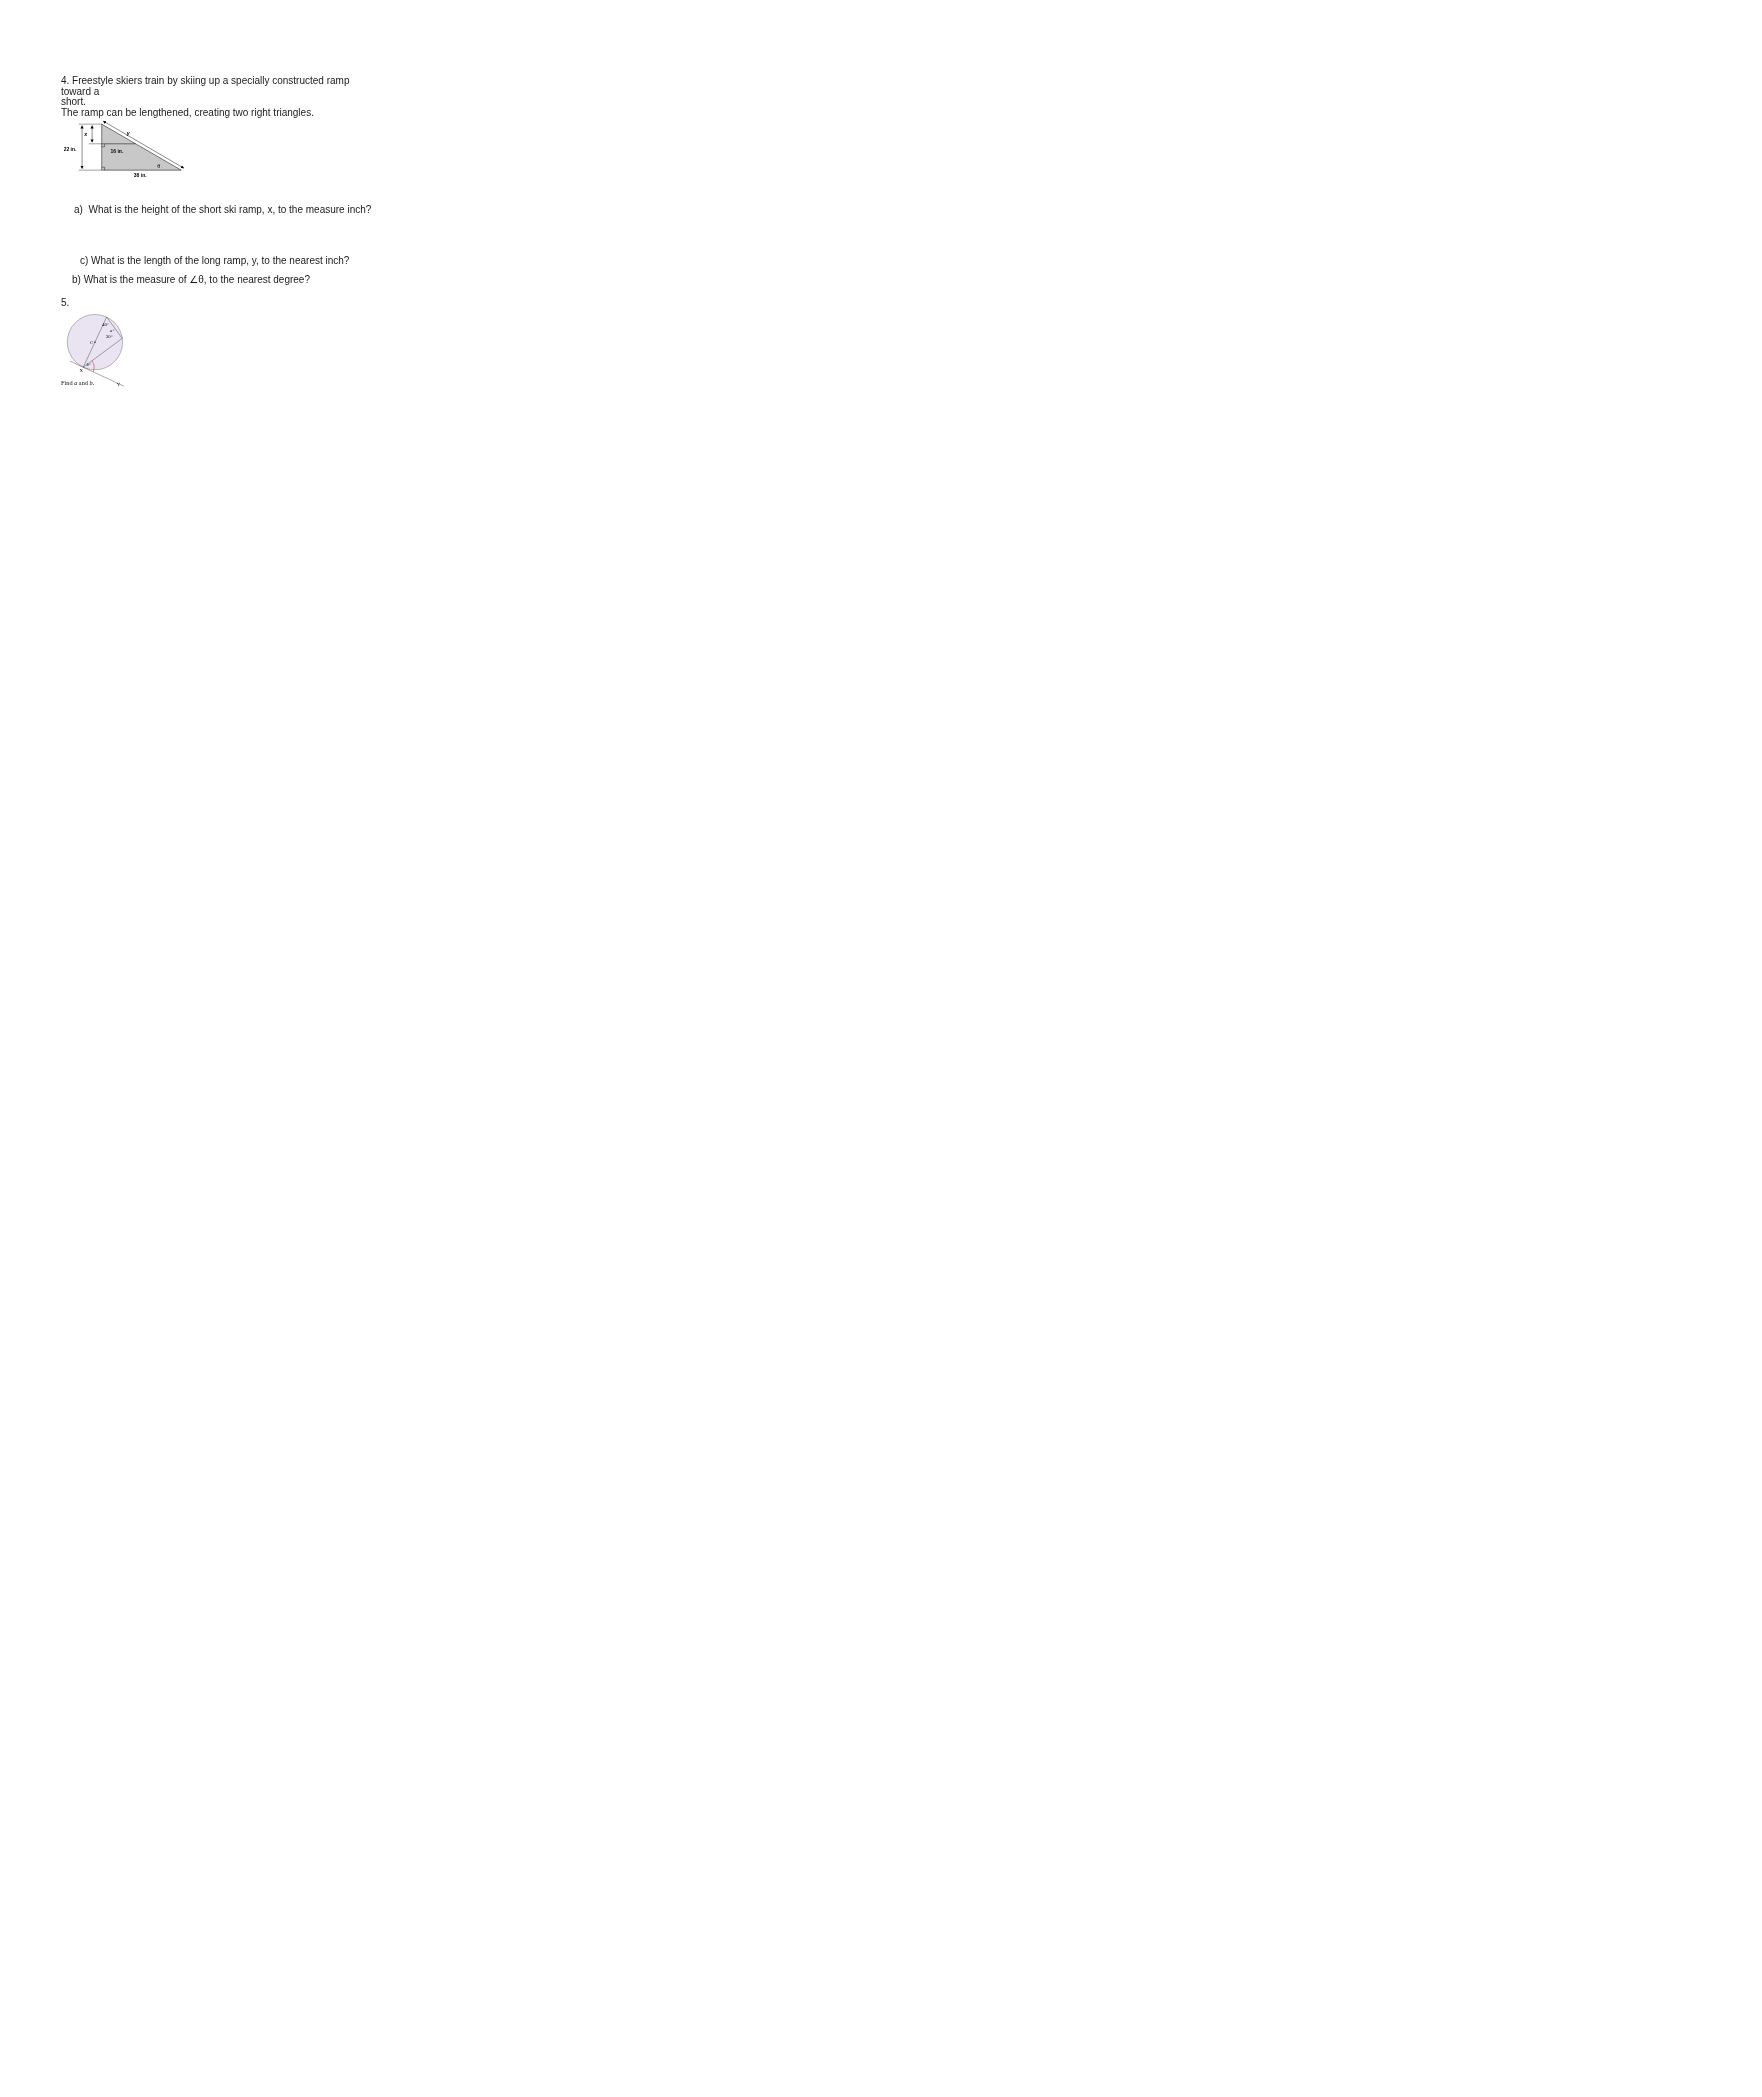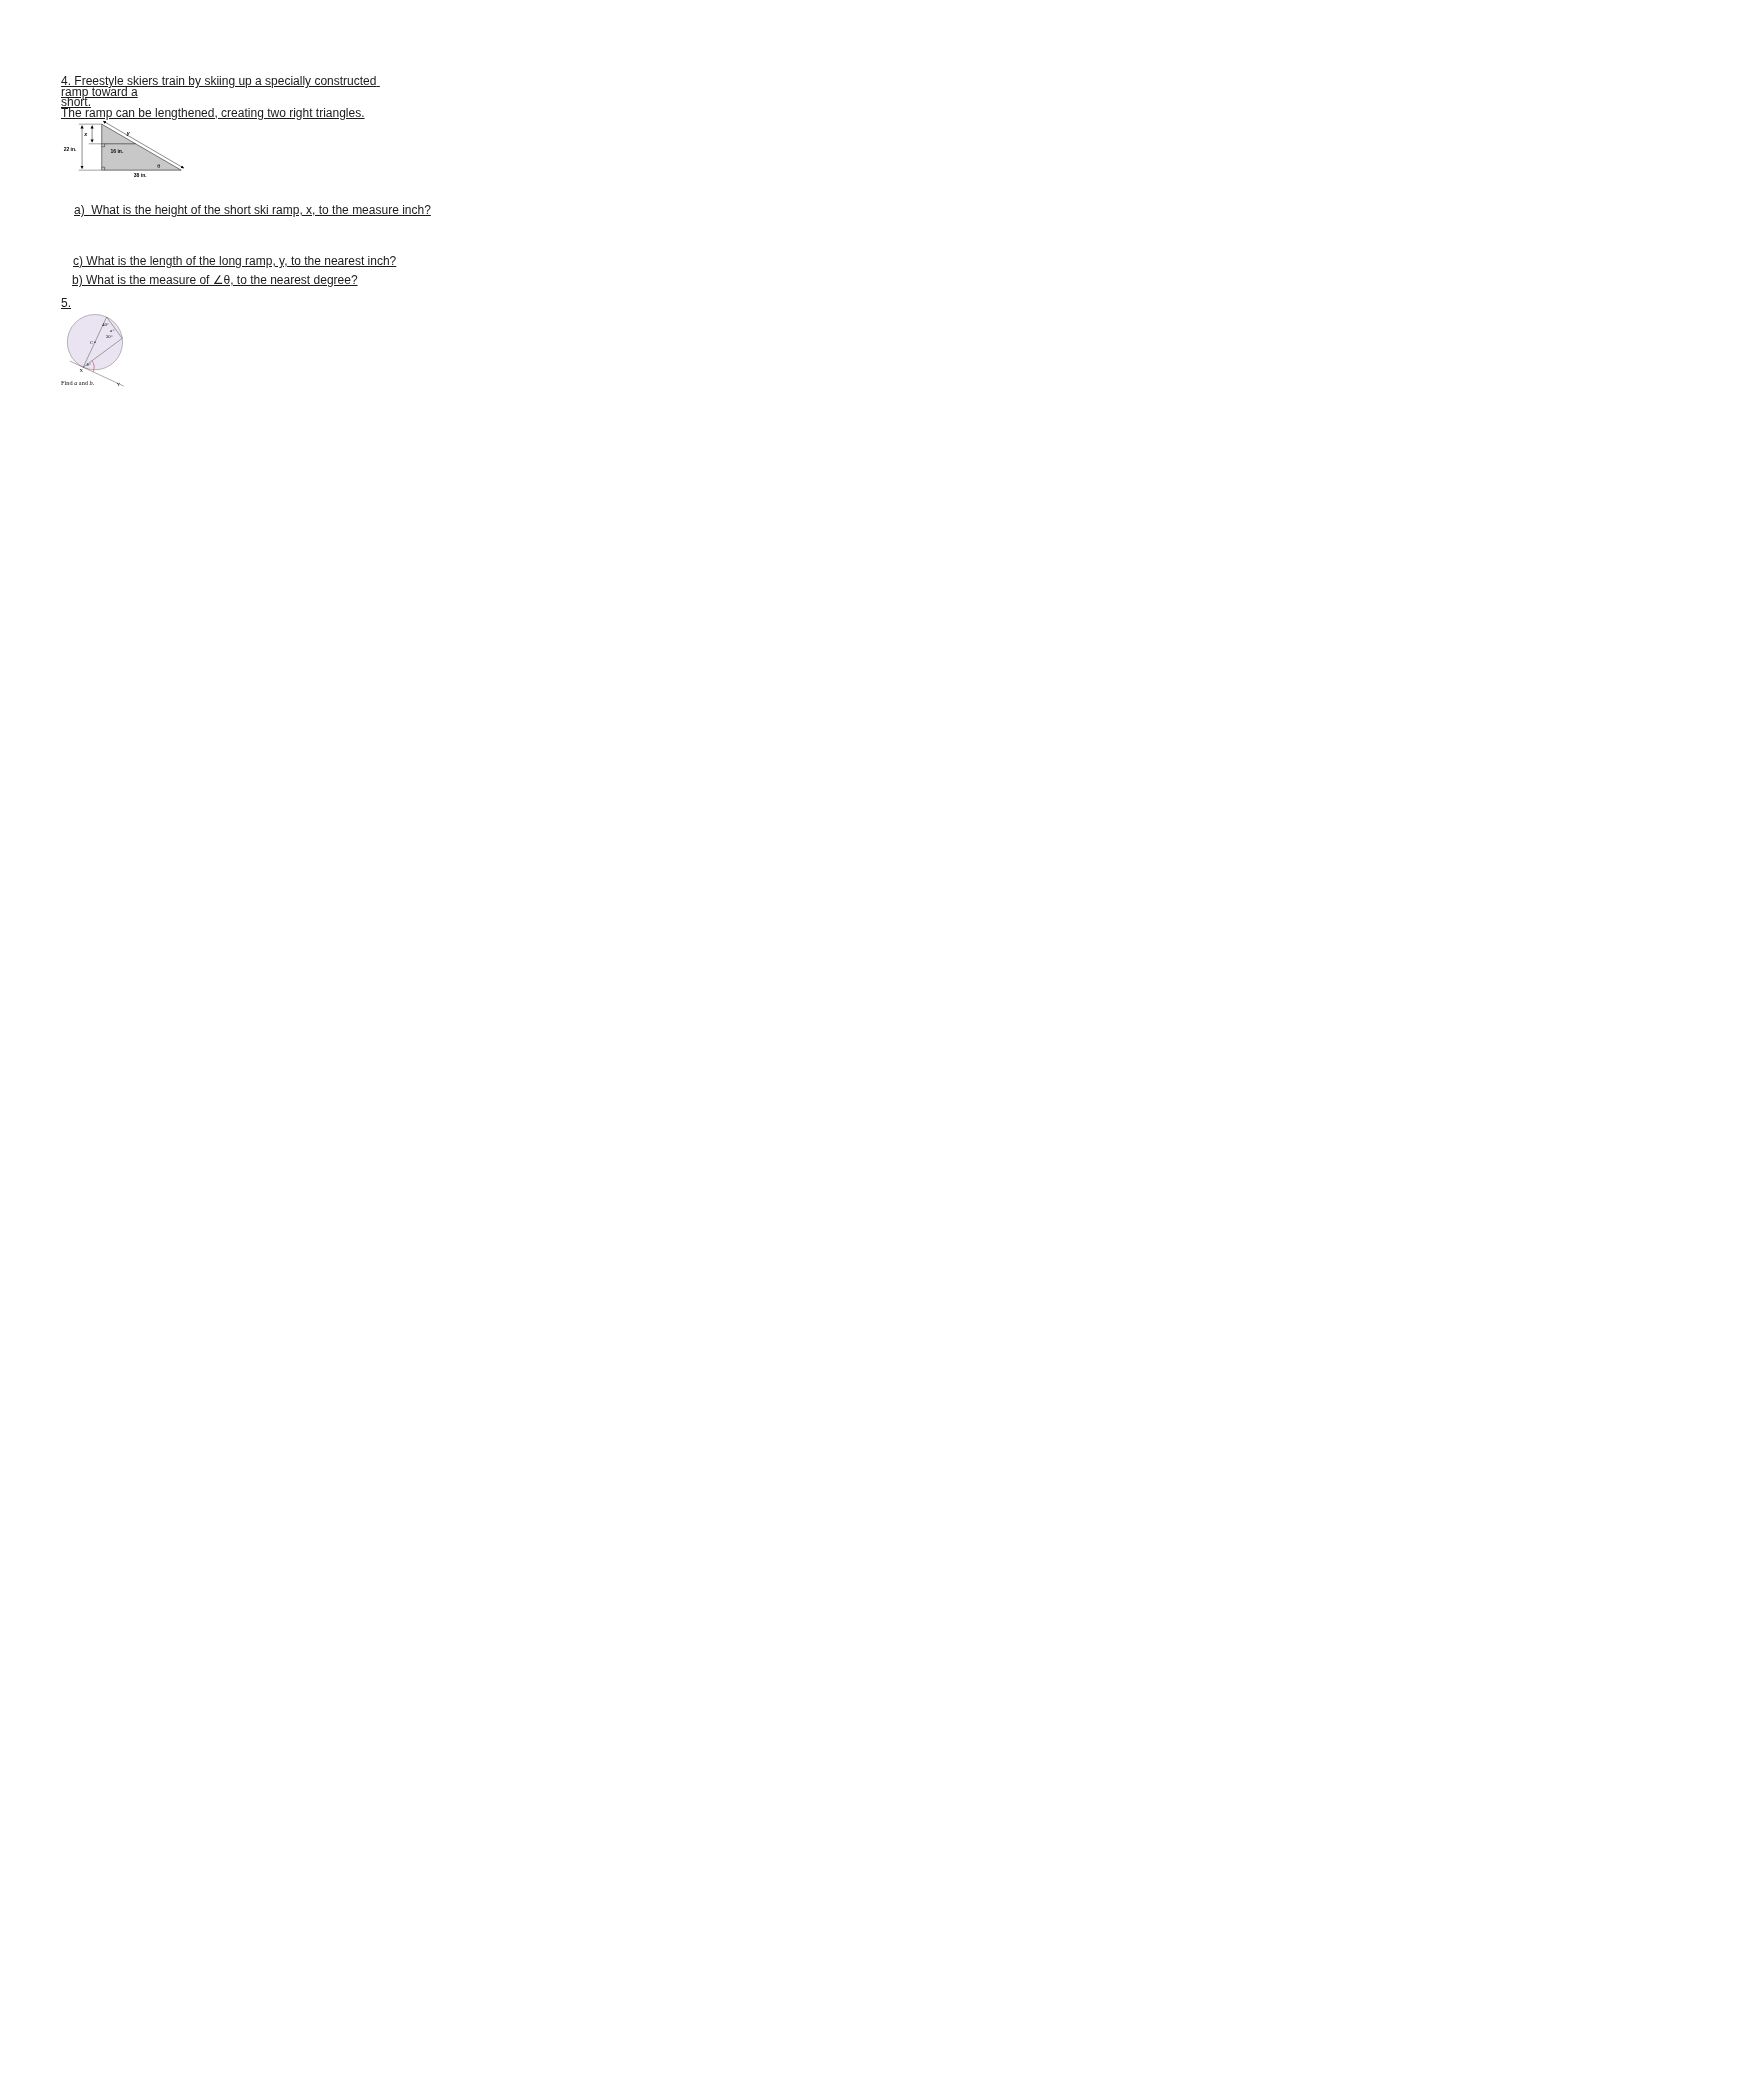--- a/index.html
+++ b/index.html
@@ -11,25 +11,24 @@
     position: relative;
     width: 440px;
     height: 623px;
     background: #ffffff;
     font-family: "Liberation Sans", sans-serif;
     color: #1a1a1a;
     overflow: hidden;
   }
   .abs { position: absolute; }
   .bodytext {
-    font-size: 12px;
+    font-size: 10px;
     line-height: 10.5px;
     white-space: pre-wrap;
     color: #1a1a1a;
-    text-decoration: underline;
   }
   .serifcap {
     font-family: "Liberation Serif", serif;
     font-size: 6.3px;
     color: #111;
   }
   .serifcap .var { font-style: italic; }
   svg text {
     font-family: "Liberation Sans", sans-serif;
     fill: #000;
@@ -96,21 +95,21 @@
     <text x="4" y="77" class="dim">22 in.</text>
     <text x="60" y="40" class="vari" text-anchor="end">x</text>
     <text x="116" y="80" class="dim">16 in.</text>
     <text x="187" y="139" class="dim" text-anchor="middle">38 in.</text>
     <text x="155" y="39" class="vari">y</text>
     <text x="228" y="117" class="theta">θ</text>
   </svg>
 
   <div class="abs bodytext" style="left:74px; top:205px;">a)  What is the height of the short ski ramp, x, to the measure inch?</div>
   <div class="abs bodytext" style="left:72px; top:232px;margin-top:43px;">b) What is the measure of ∠θ, to the nearest degree?</div>
-  <div class="abs bodytext" style="left:73px; top:256px;">c) What is the length of the long ramp, y, to the nearest inch?</div>
+  <div class="abs bodytext" style="left:80px; top:256px;">c) What is the length of the long ramp, y, to the nearest inch?</div>
 
   <div class="abs bodytext" style="left:61px; top:298px;">5.</div>
 
   <svg class="abs" style="left:61px; top:313px;" width="88" height="78" viewBox="0 0 210 185">
 
     <circle cx="81" cy="69" r="66" fill="#eae3f1" stroke="#5f5f5f" stroke-width="1"></circle>
 
     <g stroke="#333" stroke-width="1">
       <line x1="109" y1="9" x2="53" y2="129"></line>
       <line x1="109" y1="9" x2="146" y2="60"></line>

